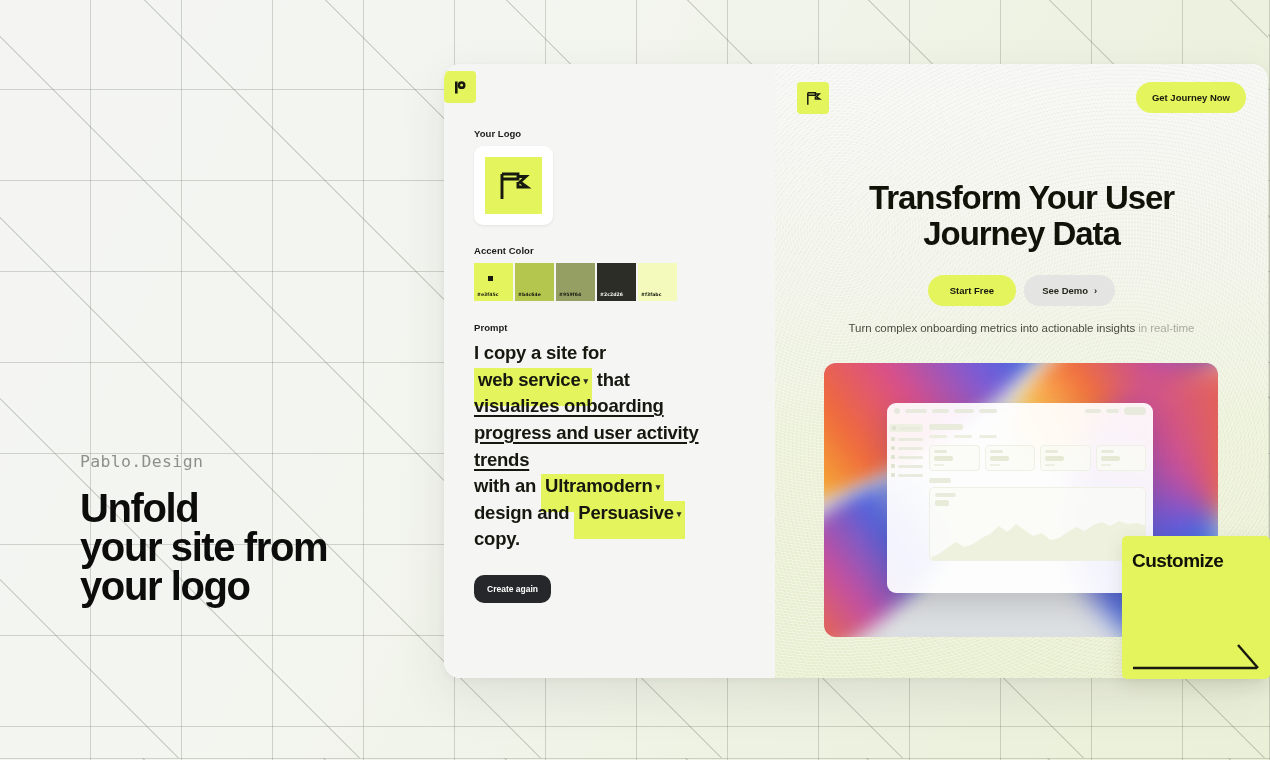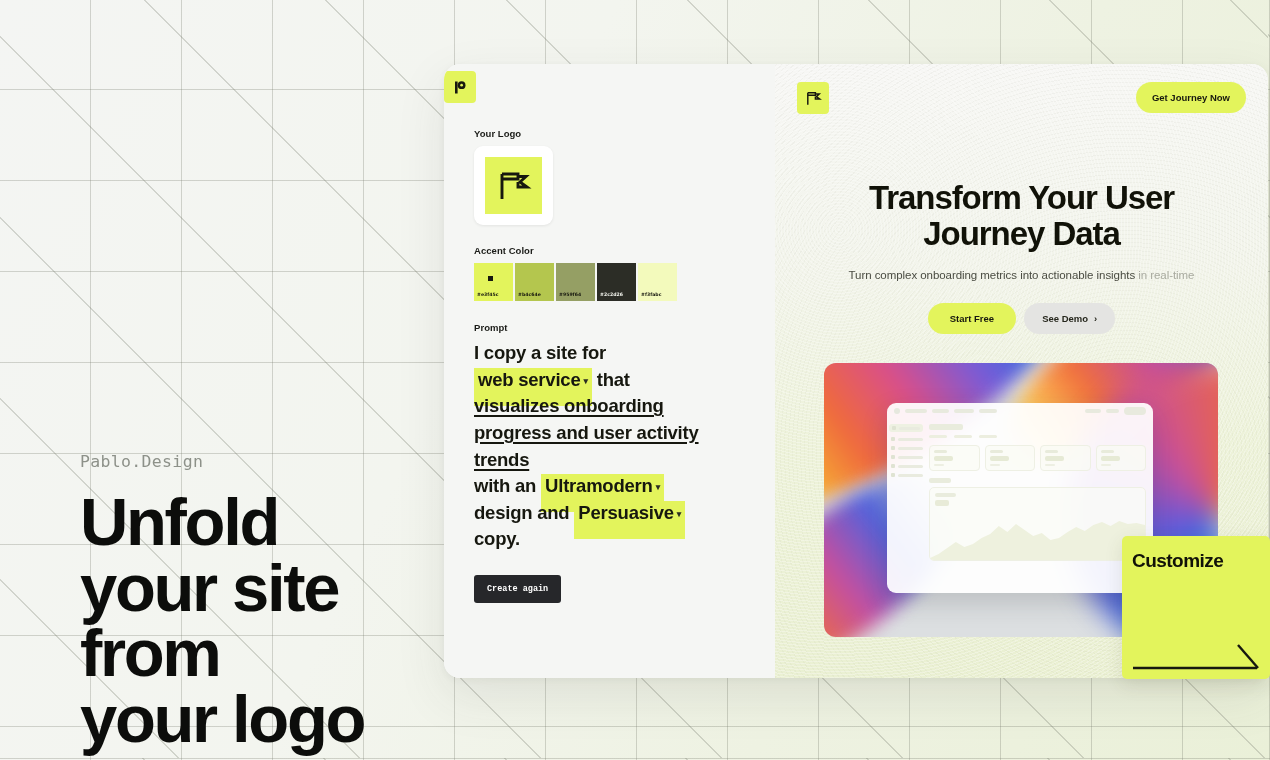--- a/index.html
+++ b/index.html
@@ -57,21 +57,21 @@
     z-index: 3;
   }
   #brand-name {
     font-family: "DejaVu Sans Mono", "Liberation Mono", monospace;
     font-size: 16.5px;
     letter-spacing: 0.02em;
     color: #8d9189;
     margin-bottom: 18px;
   }
   #hero-headline {
-    font-size: 67px;
+    font-size: 40px;
     line-height: 0.98;
     font-weight: 700;
     letter-spacing: -0.035em;
     color: #0c0d0b;
     white-space: pre-line;
   }
 
   
   #app-card {
     position: absolute;
@@ -182,24 +182,24 @@
   }
 
   #create-again-button {
     margin-top: 22px;
     display: inline-block;
     background: #26272a;
     color: #ffffff;
     font-size: 8.5px;
     font-weight: 700;
     padding: 9px 13px;
-    border-radius: 3px;
+    border-radius: 10px;
     border: none;
     cursor: pointer;
-    font-family: Liberation Mono, monospace;
+    font-family: Liberation Sans, sans-serif;
   }
 
   
   #preview-pane {
     flex: 1 1 auto;
     position: relative;
     background: linear-gradient(178deg, #f7f7f5 0%, #f2f4ea 34%, #edf2d9 62%, #eaf0d2 100%);
     overflow: hidden;
   }
   #preview-noise {
@@ -496,30 +496,30 @@
             <path d="M8 8 L24 8 L24 13 L8 13"></path>
             <path d="M24 10.5 L32 10.5 L26 16 L33 21 L24 21 L24 16"></path>
           </g>
         </svg>
       </div>
 
       <button id="get-started-button">Get Journey Now</button>
 
       <div id="preview-hero">
         <h2 id="preview-title">Transform Your User Journey Data</h2>
-        <div id="preview-subtitle">
-          <span>Turn complex onboarding metrics into actionable insights</span>
-          <span class="muted">in real-time</span>
-        </div>
         <div id="preview-cta-row">
           <button id="start-free-button">Start Free</button>
           <button id="see-demo-button">
             <span>See Demo</span>
             <span>›</span>
           </button>
+        </div>
+        <div id="preview-subtitle">
+          <span>Turn complex onboarding metrics into actionable insights</span>
+          <span class="muted">in real-time</span>
         </div>
       </div>
 
       <div id="preview-artwork">
         <div class="iri" id="iri-a"></div>
         <div class="iri" id="iri-b"></div>
         <div class="iri" id="iri-c"></div>
         <div class="iri" id="iri-d"></div>
 
         <div id="mock-window">

